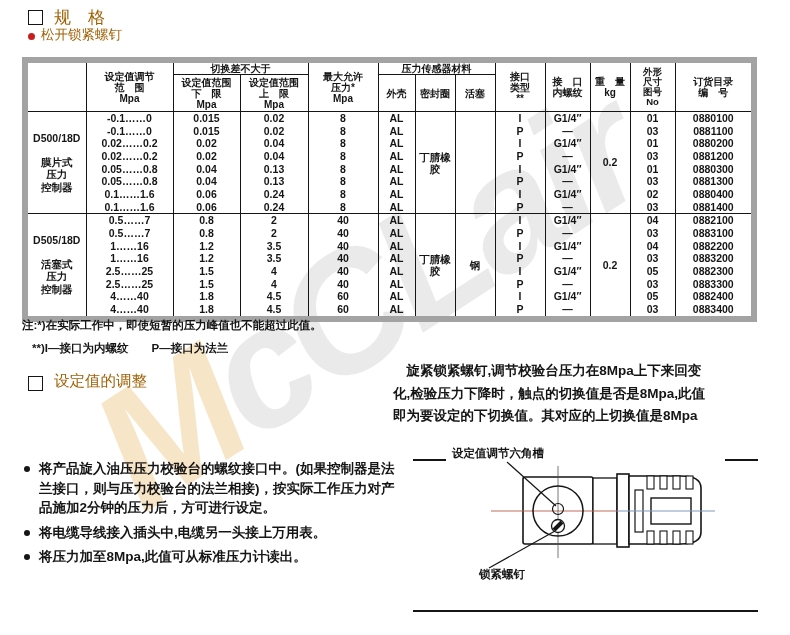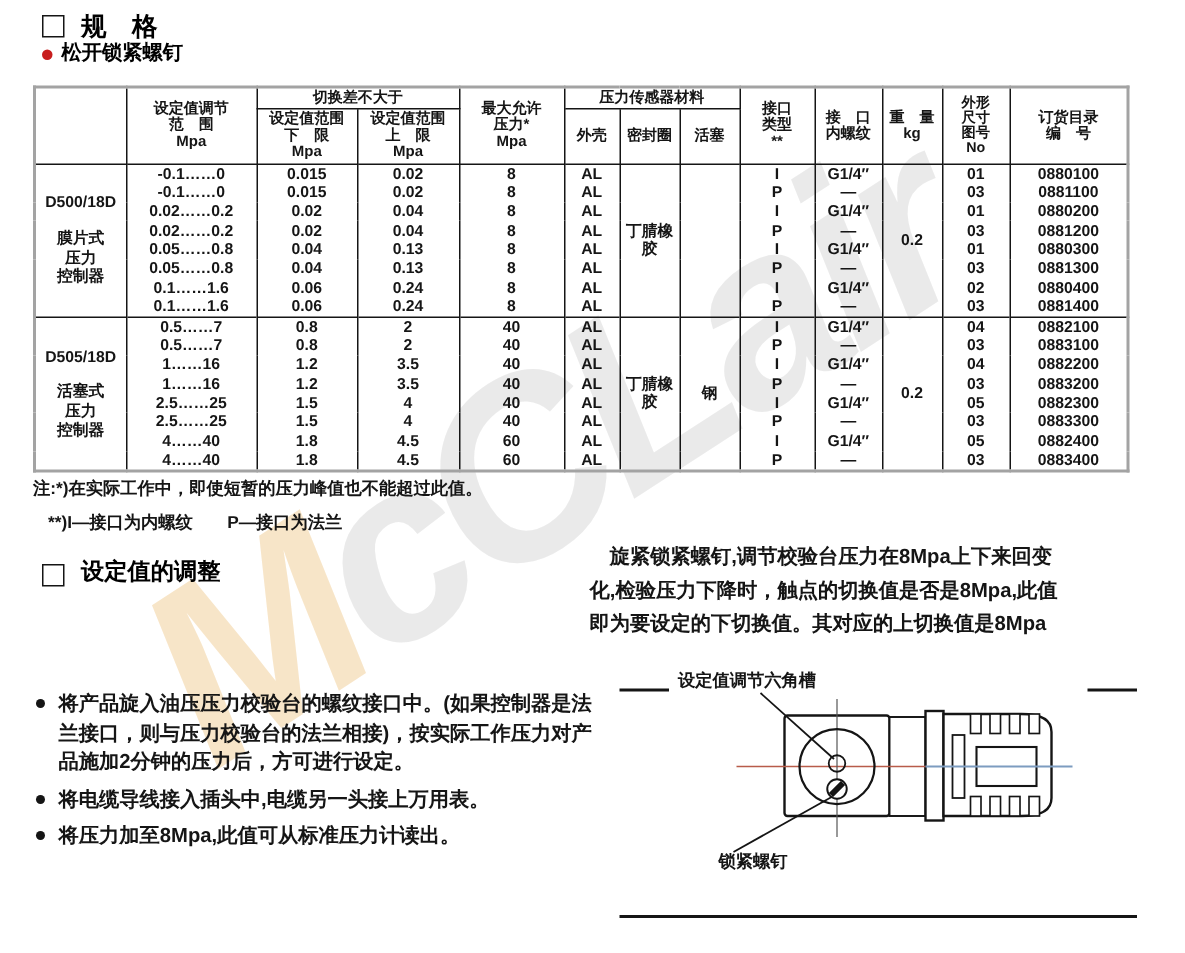--- a/index.html
+++ b/index.html
@@ -8,26 +8,26 @@
   .abs{position:absolute}
   
   .watermark{position:absolute;left:55px;top:160px;width:700px;height:230px;line-height:230px;
              transform:rotate(-33deg);font-size:168px;font-weight:bold;font-style:italic;
              letter-spacing:-8px;white-space:nowrap;opacity:.42;z-index:0;pointer-events:none}
   .wm-m{color:#eec27d}
   .wm-rest{color:#cfcfcf}
   .layer{position:absolute;inset:0;z-index:1}
   
   .sq{width:13px;height:13px;border:1.6px solid #151515;background:#fff}
-  .h-title{font-weight:bold;color:#000000}
+  .h-title{font-weight:normal;color:#a16207}
   .dot-red{width:7px;height:7px;border-radius:50%;background:#c81e1e}
   .dot-blk{width:6px;height:6px;border-radius:50%;background:#151515}
   
   table.spec{border-collapse:collapse;table-layout:fixed;width:729px;background:transparent;
-             border:2px solid #a3a3a3}
+             border:6px solid #a3a3a3}
   table.spec th{border:1px solid #151515;font-size:10px;line-height:11px;font-weight:bold;
                 padding:0;text-align:center;vertical-align:middle}
   table.spec td{border-left:1px solid #151515;border-right:1px solid #151515;font-size:10.5px;
                 font-weight:bold;text-align:center;padding:0;line-height:12.6px;vertical-align:middle}
   table.spec thead tr.h1{height:14px}
   table.spec thead tr.h2{height:37px}
   table.spec tbody tr{height:12.7px}
   tr.sec-divider td{border-top:1.5px solid #151515}
   td.model{vertical-align:top;padding-top:7px;line-height:13.5px;font-size:10.5px}
   .mgap{height:11px}

